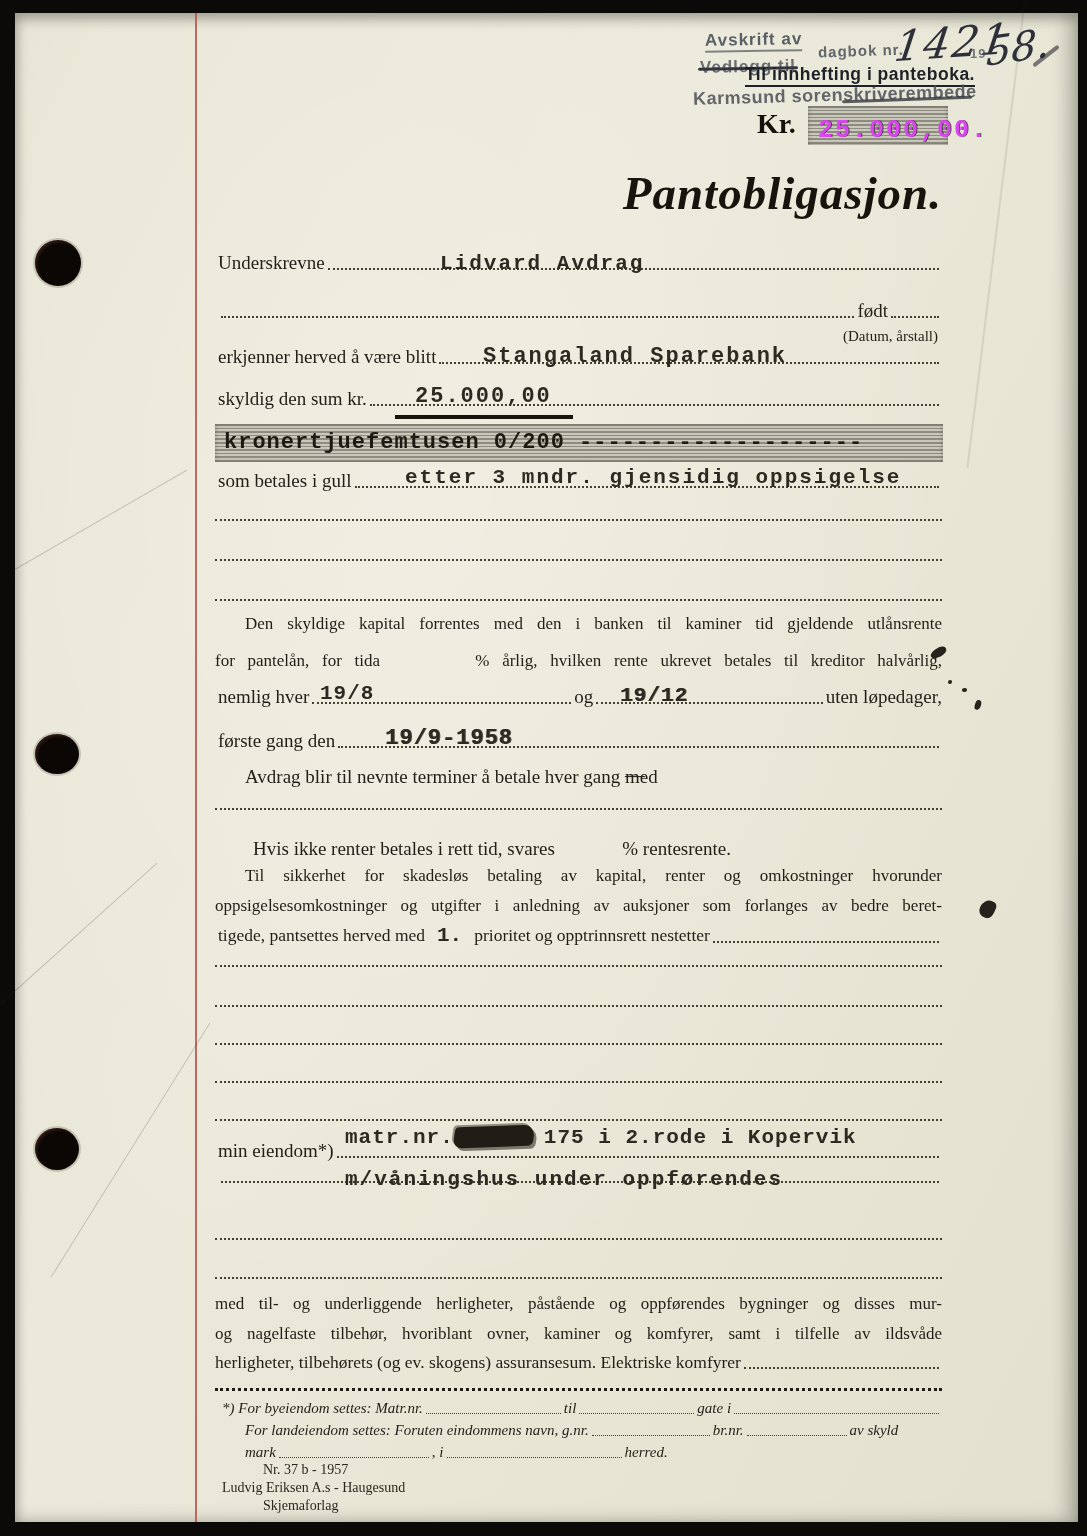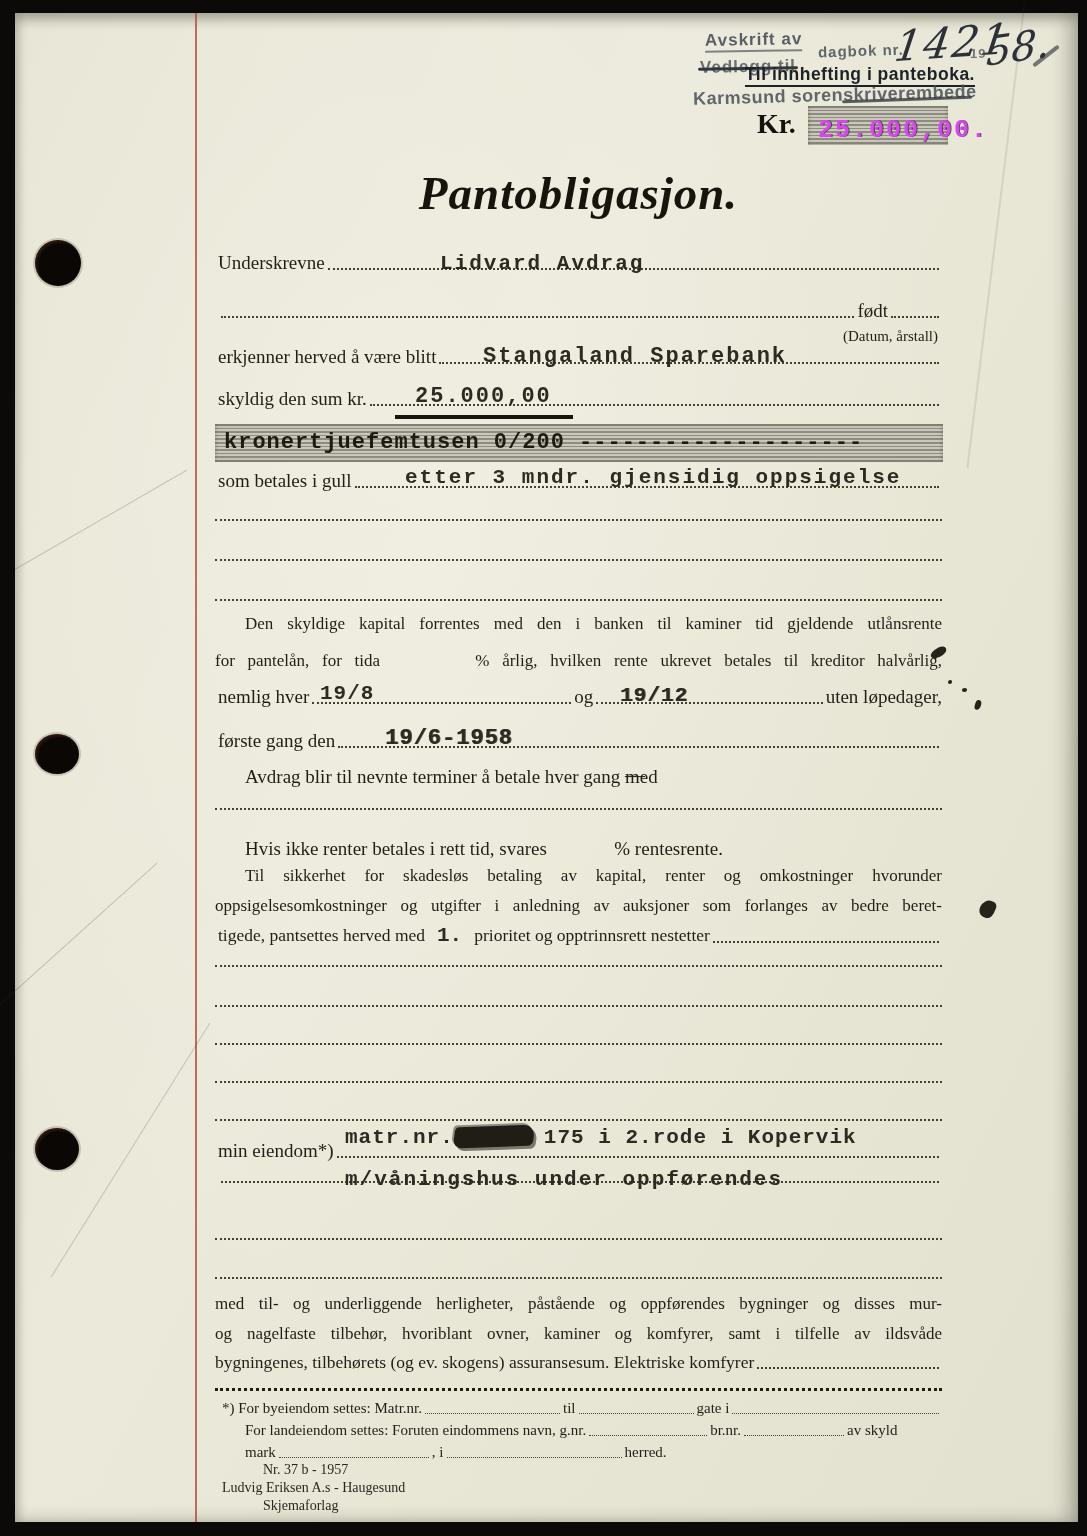--- a/index.html
+++ b/index.html
@@ -35,25 +35,25 @@
   
   .stamp{position:absolute;font-family:"Liberation Sans","DejaVu Sans",sans-serif;font-weight:bold;color:#4b5058;white-space:nowrap;letter-spacing:1px;}
   .hand{position:absolute;font-family:"DejaVu Serif",serif;font-style:italic;color:#2d3039;white-space:nowrap;}
   .strike{position:absolute;background:#33373d;border-radius:2px;}
   .shadeband{
     position:absolute;
     background:repeating-linear-gradient(180deg,#8e8c80 0px,#8e8c80 1.5px,#cac8ba 1.5px,#cac8ba 3.6px);
     box-shadow:inset 0 0 4px rgba(60,58,48,.4);
   }
   .title{
-    position:absolute;left:215px;top:166px;width:727px;text-align:center;
+    position:absolute;left:215px;top:166px;width:727px;text-align:right;
     font-style:italic;font-weight:600;font-size:47px;letter-spacing:1px;color:#17140e;
   }
   .hint{position:absolute;font-size:15px;color:#211e17;white-space:nowrap;}
-  .fnote{position:absolute;display:flex;align-items:flex-end;font-size:15px;color:#211e17;white-space:nowrap;}
+  .fnote{position:absolute;display:flex;align-items:flex-end;font-size:15px;color:#211e17;white-space:nowrap;font-style:italic;}
   .fnote .lead{border-bottom:1.5px dotted #45402f;margin-bottom:3px;}
   .imprint{position:absolute;font-size:14px;color:#2a2721;white-space:nowrap;}
   .blackbar{position:absolute;background:#0b0a09;}
   .thickline{position:absolute;background:#17140e;}
 </style>
 </head>
 <body>
 
 <div class="paper"></div>
 <div class="blackbar" style="left:0;top:0;width:1087px;height:13px"></div>
@@ -146,28 +146,28 @@
   <span class="lead" style="flex:1.4"></span>
   <span class="lbl">uten løpedager,</span>
 </div>
 <div class="typed" style="left:320px;top:682px;font-size:21px">19/8</div>
 <div class="typed smudge" style="left:620px;top:684px;font-size:21px">19/12</div>
 
 <div class="frow" style="left:218px;top:730px;width:724px">
   <span class="lbl">første gang den</span>
   <span class="lead"></span>
 </div>
-<div class="typed smudge" style="left:385px;top:726px;font-size:22px;letter-spacing:1px">19/6-1958</div>
+<div class="typed smudge" style="left:385px;top:726px;font-size:22px;letter-spacing:1px">19/9-1958</div>
 
 <div class="lbl" style="position:absolute;left:245px;top:766px;font-size:19px;white-space:nowrap">Avdrag blir til nevnte terminer å betale hver gang med</div>
 <div class="lbl" style="position:absolute;left:625px;top:764px;font-size:20px">—</div>
 
 <div class="dotline" style="left:215px;top:808px;width:727px"></div>
 
-<div class="pline noj" style="left:245px;top:838px;font-size:19px">
+<div class="pline noj" style="left:253px;top:838px;font-size:19px">
   <span>Hvis ikke renter betales i rett tid, svares</span>
   <span class="gap" style="width:58px"></span>
   <span>% rentesrente.</span>
 </div>
 
 <div class="pline" style="left:245px;top:866px;width:697px">Til sikkerhet for skadesløs betaling av kapital, renter og omkostninger hvorunder</div>
 <div class="pline" style="left:215px;top:896px;width:727px">oppsigelsesomkostninger og utgifter i anledning av auksjoner som forlanges av bedre beret-</div>
 <div class="frow" style="left:218px;top:924px;width:724px;font-size:17.5px">
   <span class="lbl">tigede, pantsettes herved med</span>
   <span class="typed-in" style="font-size:21px;margin:0 12px">1.</span>
@@ -192,21 +192,21 @@
   <span class="lead"></span>
 </div>
 <div class="typed" style="left:345px;top:1168px;font-size:21px;letter-spacing:2px">m/våningshus under oppførendes</div>
 
 <div class="dotline" style="left:215px;top:1238px;width:727px"></div>
 <div class="dotline" style="left:215px;top:1277px;width:727px"></div>
 
 <div class="pline" style="left:215px;top:1294px;width:727px">med til- og underliggende herligheter, påstående og oppførendes bygninger og disses mur-</div>
 <div class="pline" style="left:215px;top:1324px;width:727px">og nagelfaste tilbehør, hvoriblant ovner, kaminer og komfyrer, samt i tilfelle av ildsvåde</div>
 <div class="frow" style="left:215px;top:1352px;width:727px;font-size:17.5px">
-  <span class="lbl">bygningenes, tilbehørets (og ev. skogens) assuransesum. Elektriske komfyrer</span>
+  <span class="lbl">herligheter, tilbehørets (og ev. skogens) assuransesum. Elektriske komfyrer</span>
   <span class="lead"></span>
 </div>
 
 <div class="dotline heavy" style="left:215px;top:1388px;width:727px"></div>
 
 <div class="fnote" style="left:222px;top:1400px;width:720px">
   <span>*) For byeiendom settes: Matr.nr.</span>
   <span class="lead fx" style="width:135px"></span>
   <span>til</span>
   <span class="lead fx" style="width:115px"></span>

